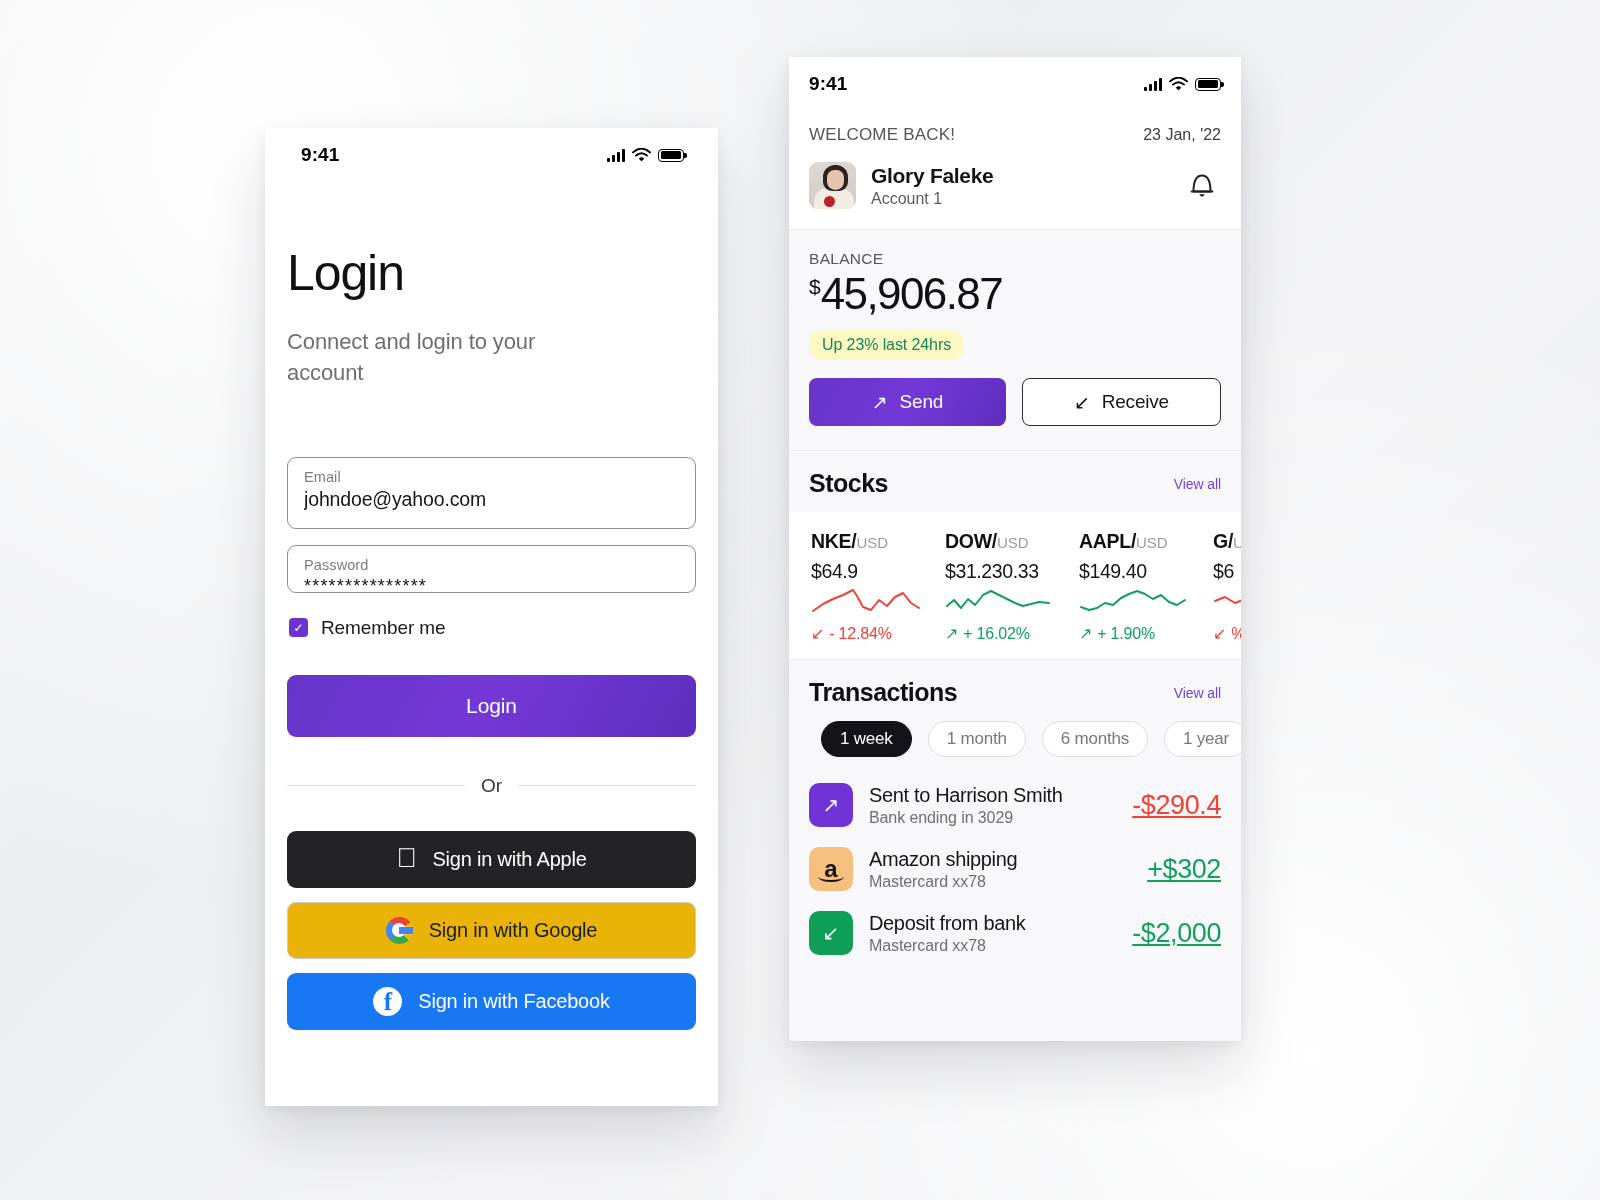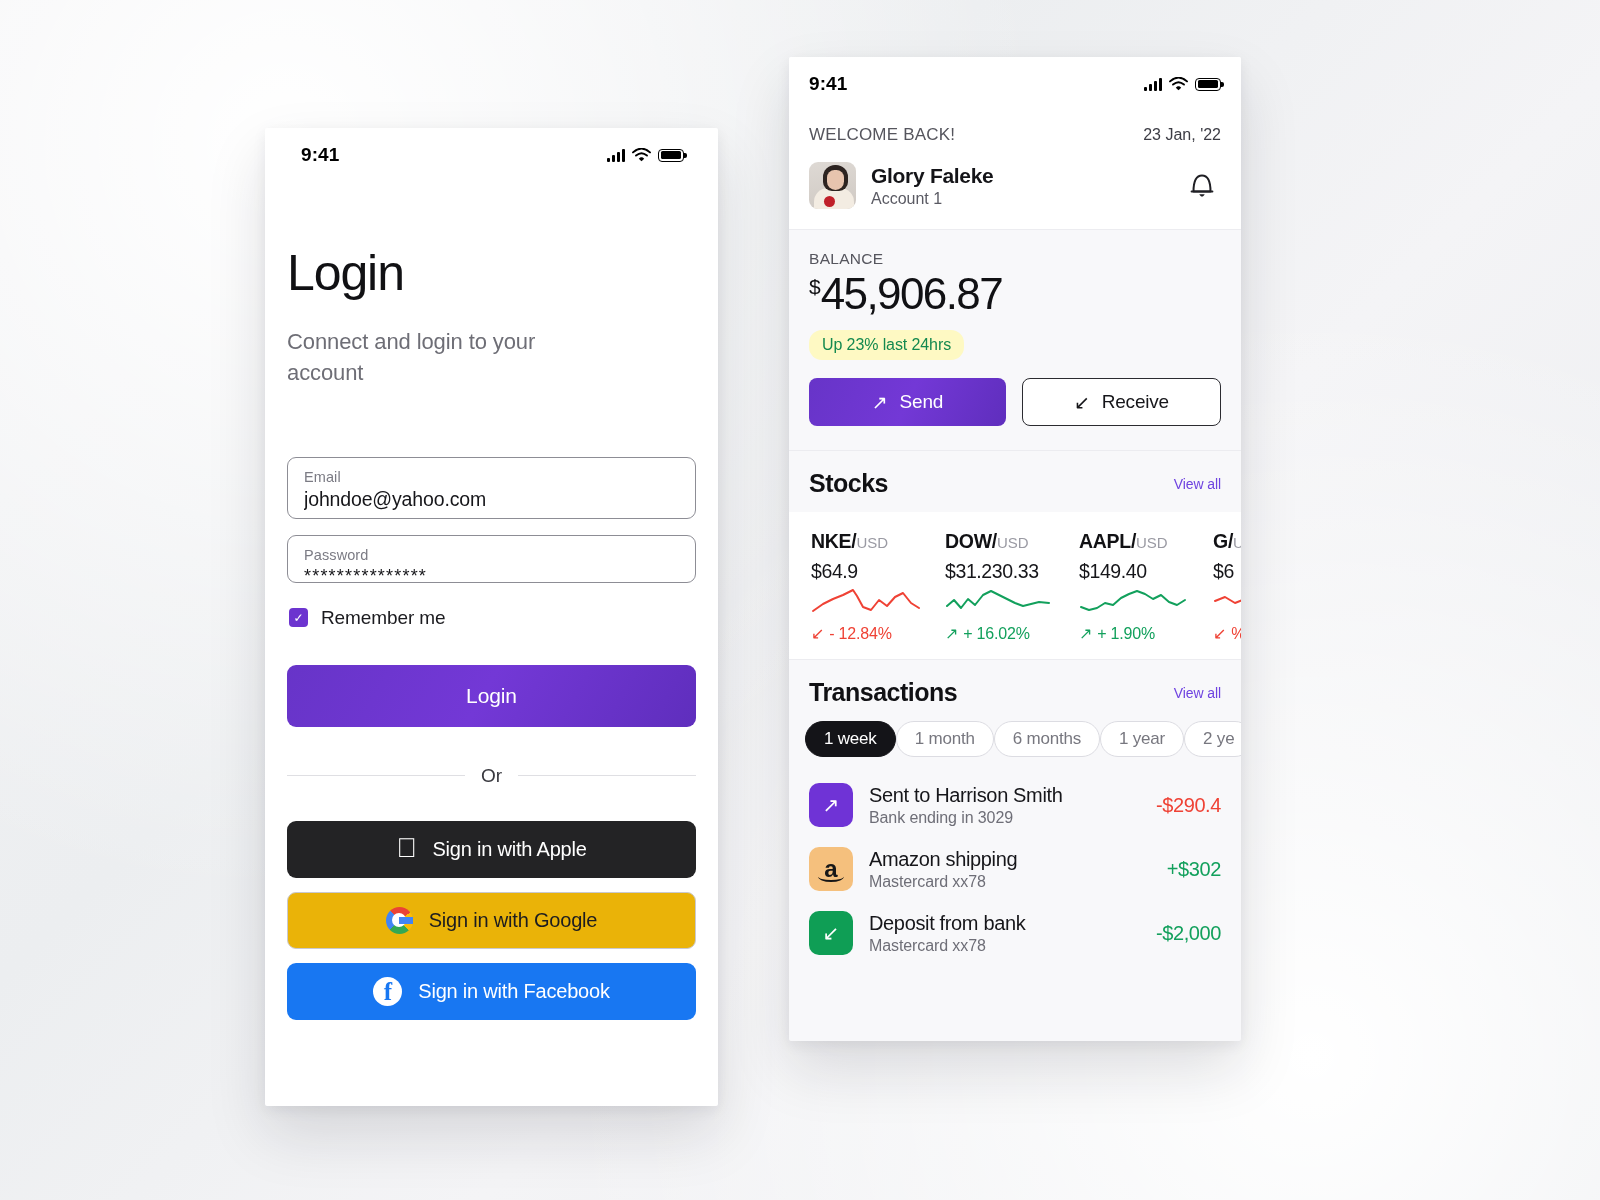--- a/index.html
+++ b/index.html
@@ -69,21 +69,21 @@
   }
   .login-sub {
     font-size: 22px; color: #6e6e76; line-height: 1.43;
     margin-top: 24px; max-width: 300px; letter-spacing: -.1px;
   }
 
   .field {
     margin-top: 0; border: 1.3px solid #8d8d95; border-radius: 9px;
     padding: 11px 16px 13px; background: #fff;
   }
-  #email-field-wrap { margin-top: 68px; height: 62px; }
+  #email-field-wrap { margin-top: 68px; height: 72px; }
   #password-field-wrap { margin-top: 16px; height: 48px; }
   .field-label { font-size: 14.5px; color: #7b7b84; letter-spacing: .1px; }
   .field-value {
     font-size: 19.5px; color: #16161a; margin-top: 3px;
     border: none; outline: none; background: transparent;
     width: 100%; font-family: inherit; letter-spacing: -.15px;
   }
   .field-value.pw { letter-spacing: 1.2px; font-size: 18px; }
 
   .remember-row {
@@ -207,21 +207,21 @@
   }
   .stock-card { min-width: 134px; flex: none; }
   .stock-sym { font-size: 19.5px; font-weight: bold; color: #111114; letter-spacing: -.3px; }
   .stock-sym small { font-size: 15px; font-weight: normal; color: #9a9aa3; letter-spacing:0; }
   .stock-price { font-size: 19.5px; color: #16161a; margin-top: 7px; letter-spacing: -.4px; }
   .spark { height: 30px; margin-top: 4px; }
   .stock-delta { font-size: 16px; margin-top: 3px; display:flex; align-items:center; gap:5px; letter-spacing:-.2px; }
   .up { color: #12a05c; }
   .down { color: #ef4235; }
 
-  .chips-row { display:flex; gap: 0; padding: 0 16px 18px; overflow:hidden; }
+  .chips-row { display:flex; gap: 16px; padding: 0 32px 18px; overflow:hidden; }
   .chip {
     flex: none; height: 36px; padding: 0 18px; border-radius: 18px; font-size: 17px;
     display:flex; align-items:center; border: 1.2px solid #dcdce2; background:#fff;
     color:#77777f; font-family:inherit; cursor:pointer; letter-spacing: -.2px;
   }
   .chip.active { background:#141418; border-color:#141418; color:#fff; }
 
   .tx-list { padding: 0 20px; }
   .tx-row { display:flex; align-items:center; gap: 16px; padding: 8px 0 12px; }
   .tx-icon {
@@ -232,21 +232,21 @@
   .tx-icon.purple { background:#6f33d6; }
   .tx-icon.amazon { background:#f5c07d; color:#171717; font-size: 24px; font-weight: bold; position: relative; }
   .tx-icon.amazon .smile {
     position:absolute; left:9px; bottom:9px; width:26px; height:11px;
     border-bottom: 2.4px solid #171717; border-radius: 0 0 50% 50%;
   }
   .tx-icon.green { background:#0f9e55; }
   .tx-main { flex:1; }
   .tx-title { font-size: 20px; color: #16161a; letter-spacing: -.35px; }
   .tx-sub { font-size: 16px; color: #6e6e77; margin-top: 2px; letter-spacing: -.1px; }
-  .tx-amount { font-size: 20px; letter-spacing: -.4px; white-space: nowrap; }
+  .tx-amount { font-size: 27px; letter-spacing: -.4px; white-space: nowrap; text-decoration: underline; }
   .tx-amount.neg { color:#ef4235; }
   .tx-amount.pos { color:#12a05c; }
   .divider { height: 1px; background:#ececf0; }
 </style>
 </head>
 <body>
 
 <div class="phone" id="phone-login">
 
   <div class="statusbar">

